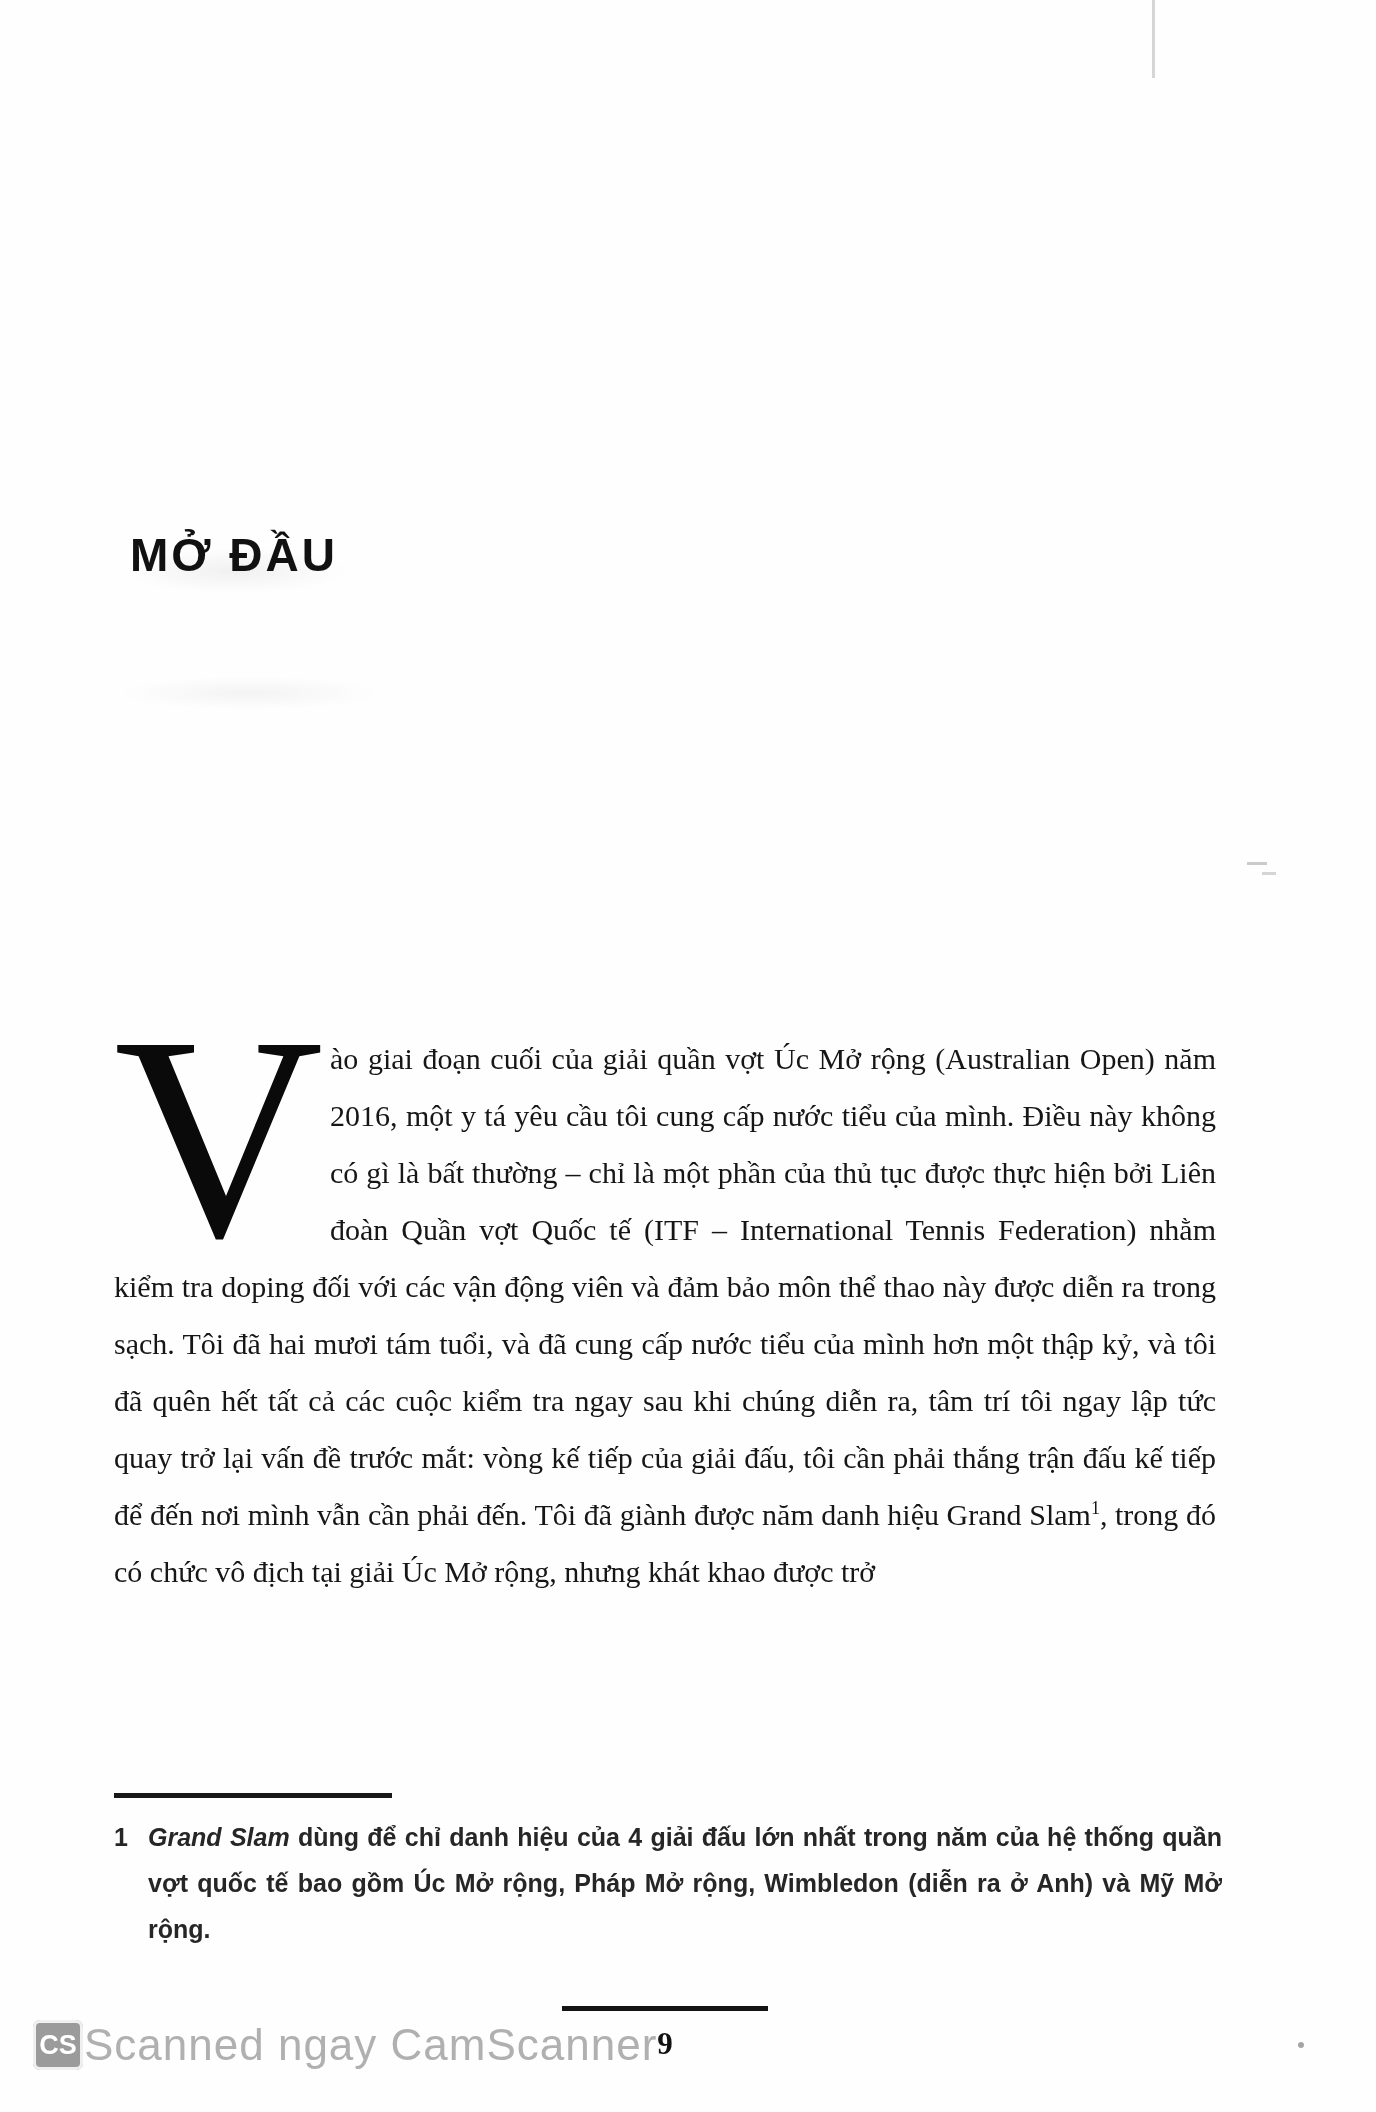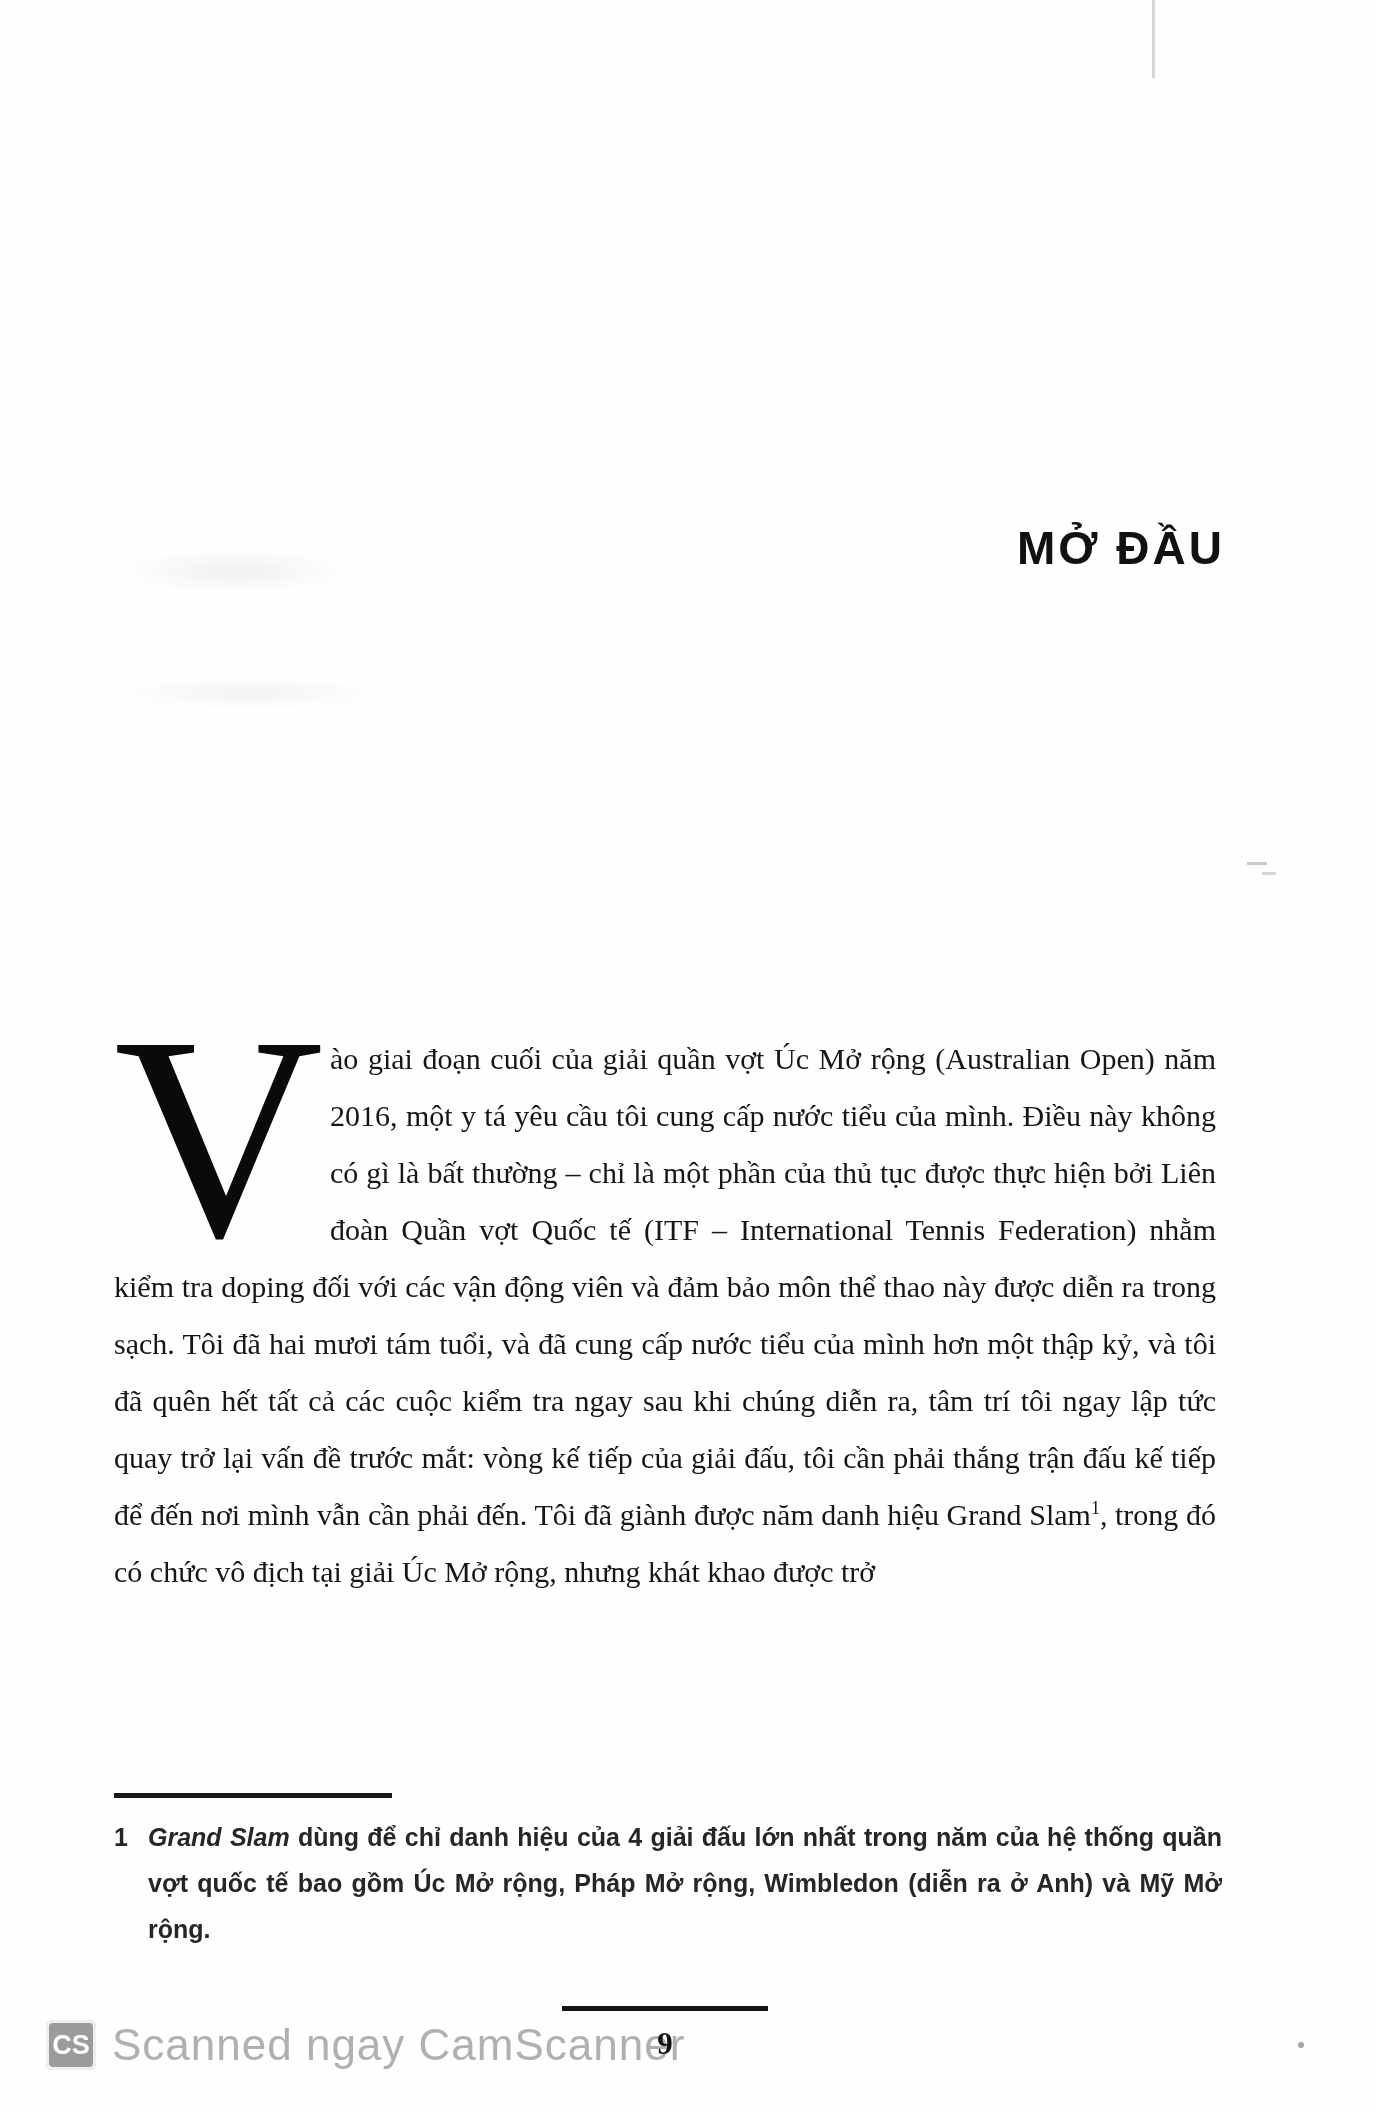--- a/index.html
+++ b/index.html
@@ -16,22 +16,22 @@
     font-family: "Liberation Serif", serif;
     color: #151515;
   }
 
   
   .chapter-title {
     position: absolute;
     top: 512px;
     left: 114px;
     width: 1102px;
-    margin: 9px;
-    text-align: right;
+    margin: 16px;
+    text-align: left;
     font-family: "Liberation Sans", sans-serif;
     font-weight: 700;
     font-size: 46px;
     letter-spacing: 3px;
     color: #111;
   }
 
   
   .body-text {
     position: absolute;
@@ -109,25 +109,25 @@
     font-family: "Liberation Serif", serif;
     font-weight: 700;
     font-size: 31px;
     color: #111;
     z-index: 3;
   }
 
   
   .watermark {
     position: absolute;
-    left: 46px;
+    left: 33px;
     top: 2020px;
     display: flex;
     align-items: center;
-    gap: 16px;
+    gap: 1px;
     z-index: 2;
   }
   .cs-badge {
     width: 50px;
     height: 50px;
     border-radius: 7px;
     background: #9b9b9b;
     color: #ffffff;
     font-family: "Liberation Sans", sans-serif;
     font-weight: 700;

